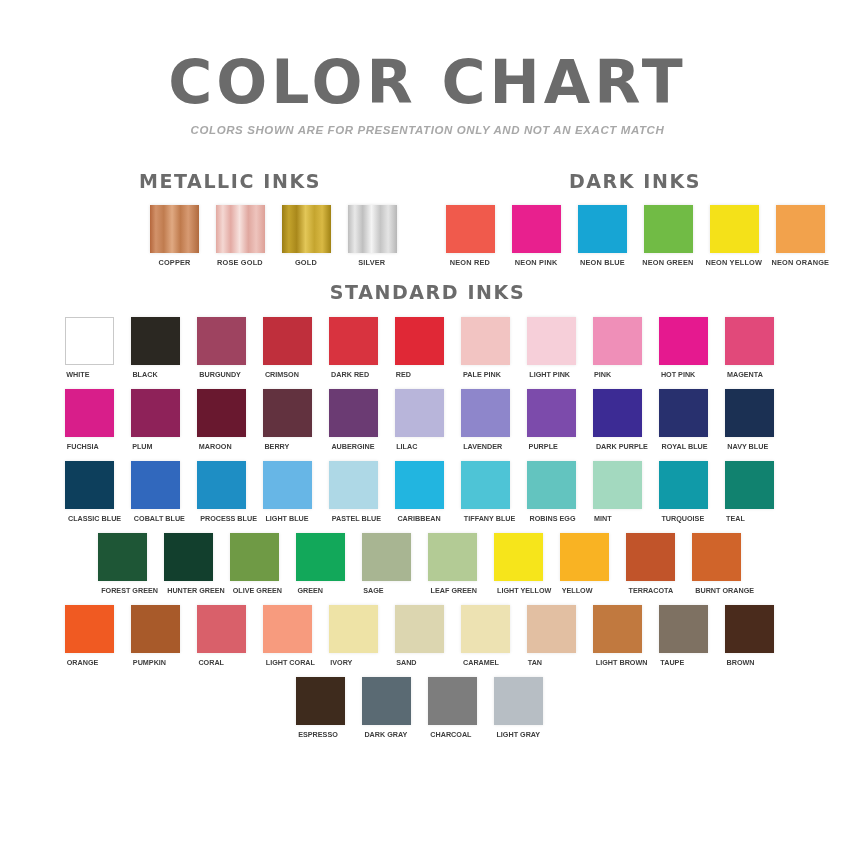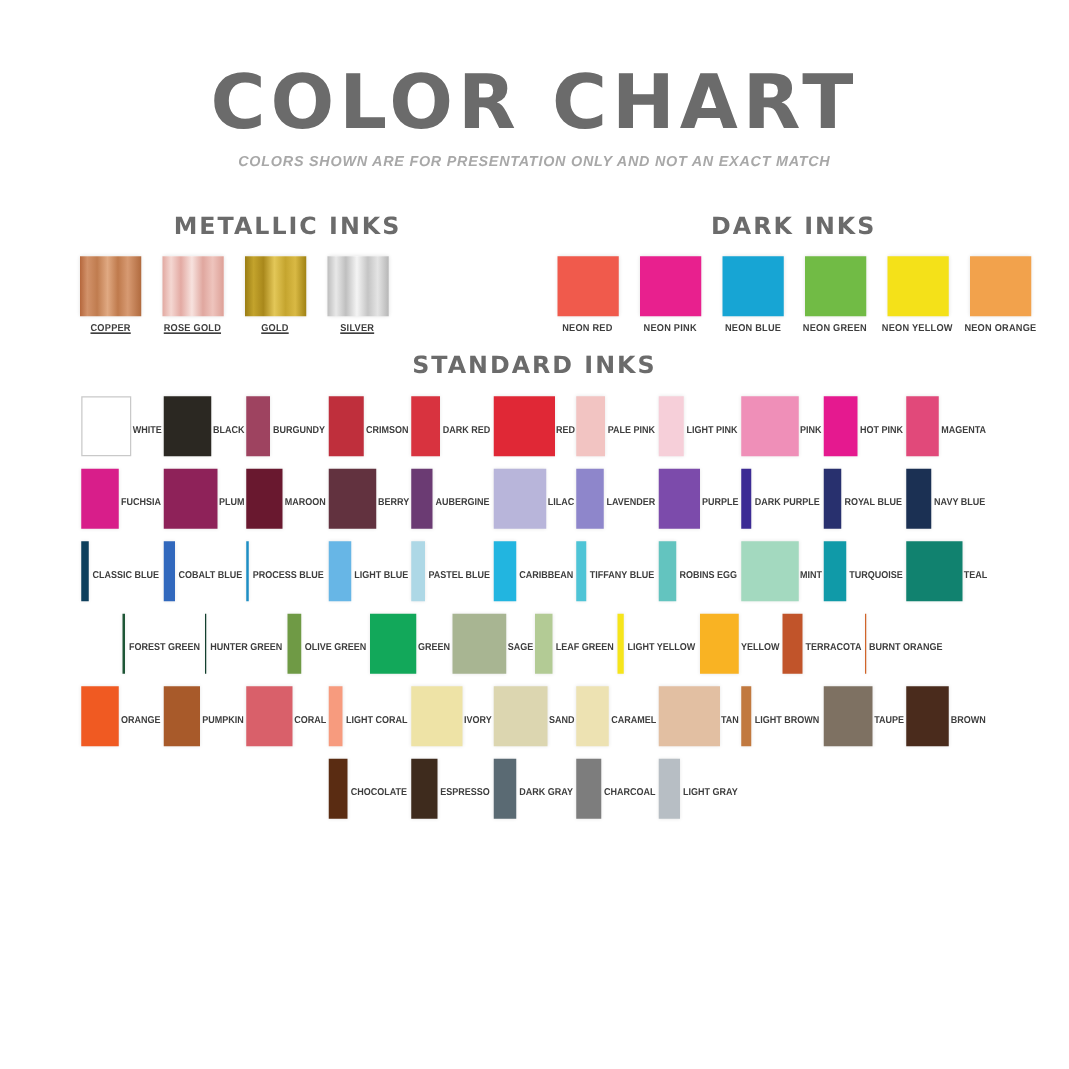--- a/index.html
+++ b/index.html
@@ -72,22 +72,21 @@
     width: 420px;
     margin-left: 20px;
   }
 
   .swatch-row {
     display: flex;
     justify-content: center;
     margin-top: 13px;
   }
   .swatch-row.left-align {
-    justify-content: flex-start;
-    text-decoration: underline;
+    justify-content: flex-end;
   }
 
   .swatch-cell {
     display: flex;
     flex-direction: column;
     align-items: center;
     width: 66px;
   }
   .swatch {
     width: 49px;
@@ -114,22 +113,22 @@
     margin-top: 14px;
   }
   .std-row {
     display: flex;
     justify-content: center;
     margin-bottom: 10px;
   }
   .std-cell {
     width: 66px;
     display: flex;
-    flex-direction: row;
-    align-items: center;
+    flex-direction: column;
+    align-items: flex-start;
   }
   .std-swatch {
     width: 49px;
     height: 48px;
     box-shadow: 0 0 3px rgba(0,0,0,0.10);
   }
   .std-swatch.white-swatch {
     border: 1px solid #c9c9c9;
     width: 47px;
     height: 46px;
@@ -433,24 +432,20 @@
             <div class="std-swatch" style="background: rgb(126, 113, 98);"></div>
             <div class="std-label">TAUPE</div>
           </div>
           <div class="std-cell">
             <div class="std-swatch" style="background: rgb(74, 43, 28);"></div>
             <div class="std-label">BROWN</div>
           </div>
         </div>
         <div class="std-row">
           <div class="std-cell">
-            <div class="std-swatch" style="background: rgb(90, 44, 18);"></div>
-            <div class="std-label">CHOCOLATE</div>
-          </div>
-          <div class="std-cell">
             <div class="std-swatch" style="background: rgb(62, 43, 29);"></div>
             <div class="std-label">ESPRESSO</div>
           </div>
           <div class="std-cell">
             <div class="std-swatch" style="background: rgb(90, 106, 115);"></div>
             <div class="std-label">DARK GRAY</div>
           </div>
           <div class="std-cell">
             <div class="std-swatch" style="background: rgb(125, 125, 125);"></div>
             <div class="std-label">CHARCOAL</div>

